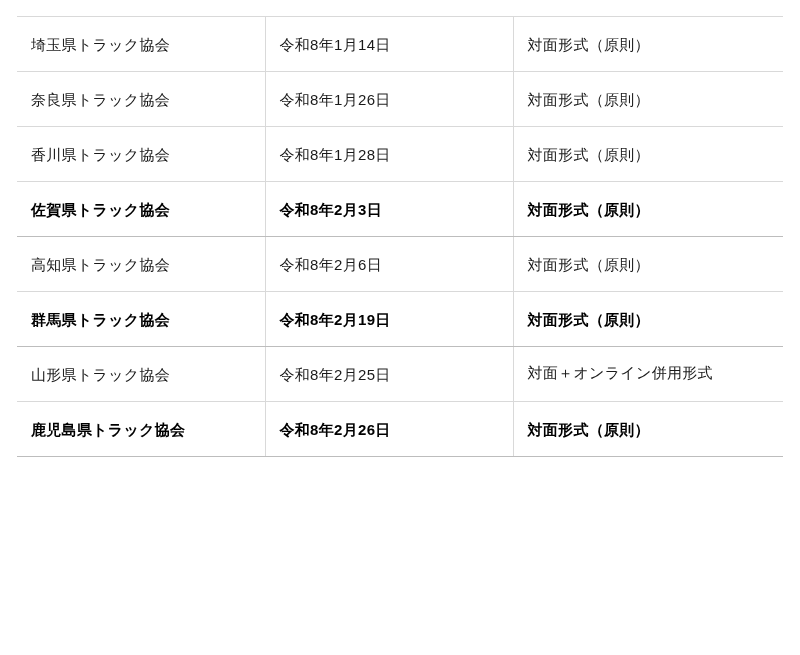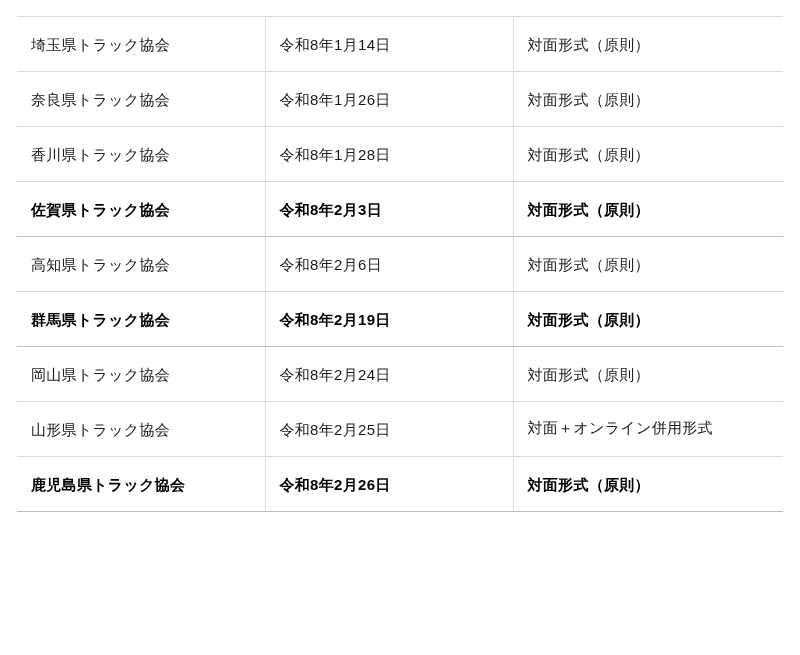--- a/index.html
+++ b/index.html
@@ -96,25 +96,20 @@
           <td>高知県トラック協会</td>
           <td>令和8年2月6日</td>
           <td>対面形式（原則）</td>
         </tr>
         <tr class="bold">
           <td>群馬県トラック協会</td>
           <td>令和8年2月19日</td>
           <td>対面形式（原則）</td>
         </tr>
         <tr>
-          <td>岡山県トラック協会</td>
-          <td>令和8年2月24日</td>
-          <td>対面形式（原則）</td>
-        </tr>
-        <tr>
           <td>山形県トラック協会</td>
           <td>令和8年2月25日</td>
           <td class="cell-fmt-wide">対面＋オンライン併用形式</td>
         </tr>
         <tr class="bold">
           <td>鹿児島県トラック協会</td>
           <td>令和8年2月26日</td>
           <td>対面形式（原則）</td>
         </tr>
       </tbody>

